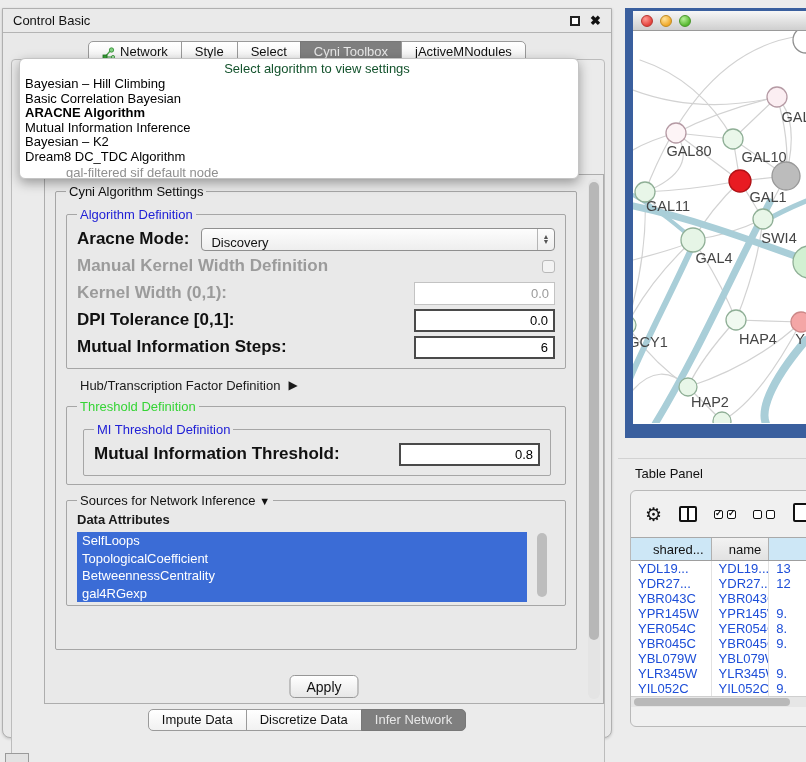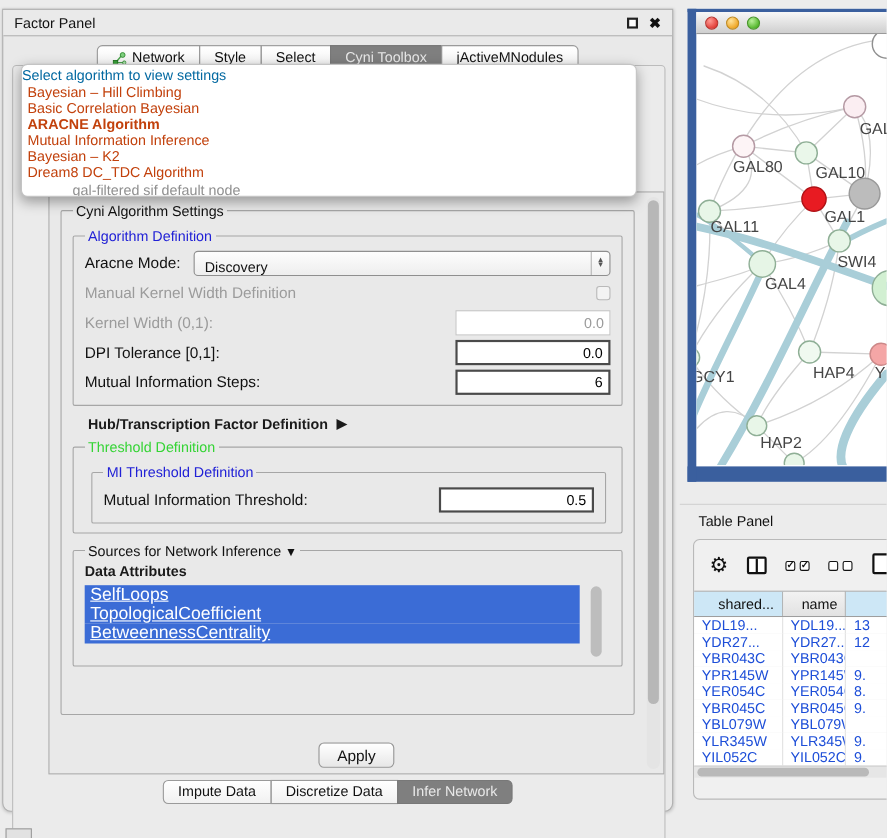--- a/index.html
+++ b/index.html
@@ -48,69 +48,69 @@
     border: 1px solid #bcbcbc; border-radius: 4px; background: #ebebeb;
   }
 
   
   .algo-popup {
     position: absolute; left: 16px; top: 49px; width: 560px; height: 121px;
     background: #ffffff; border: 1px solid #c4c4c4; border-radius: 6px;
     box-shadow: 0 4px 12px rgba(0,0,0,.35);
     z-index: 60; padding-top: 1px; overflow: hidden;
   }
-  .algo-prompt { text-align: left; color: #0369a1; font-size: 13px; height: 17px; line-height: 17px; }
-  .algo-item { font-size: 13px; height: 14.6px; line-height: 14.6px; padding-left: 5px; color: #c2410c; }
+  .algo-prompt { text-align: center; color: #14532d; font-size: 13px; height: 17px; line-height: 17px; margin-left: 36px; }
+  .algo-item { font-size: 13px; height: 14.6px; line-height: 14.6px; padding-left: 5px; color: #000000; }
   .algo-item.selected { font-weight: bold; }
   .algo-ghost { font-size: 13px; height: 15px; line-height: 15px; padding-left: 46px; color: #8f8f8f; }
 
   
   .inner-panel {
     position: absolute; left: 32px; top: 114px; width: 560px; height: 530px;
     border: 1px solid #adadad; background: #e9e9e9; overflow: hidden;
   }
   fieldset { border: 1px solid #a6a6a6; border-radius: 2px; padding: 2px 10px 6px 10px; }
   legend { font-size: 13px; padding: 0 3px; color: #111; }
   legend.blue { color: #2121d6; }
   legend.green { color: #35d435; }
 
   .cyni-fs { margin: 9px 26px 0 10px; height: 466px; overflow: hidden; }
   .algdef-fs { margin-top: 6px; }
   .frow { display: flex; align-items: center; height: 24px; margin: 3px 0; }
-  .flabel { font-size: 14px; font-weight: normal; color: #111; white-space: nowrap; }
+  .flabel { font-size: 17px; font-weight: bold; color: #111; white-space: nowrap; }
   .flabel.disabled { color: #9b9b9b; }
   .combo {
     display: flex; align-items: flex-end; height: 23px; flex: 1; margin-left: 12px;
     background: linear-gradient(#fdfdfd,#eeeeee); border: 1px solid #8f8f8f; border-radius: 4px;
     font-size: 13px; padding-left: 9px; color: #111;
   }
   .combo .stepper {
     margin-left: auto; border-left: 1px solid #b5b5b5; height: 100%;
     width: 17px; display: flex; flex-direction: column; align-items: center; justify-content: center;
     color: #555; font-size: 7px; line-height: 5px;
   }
   .checkbox { width: 13px; height: 13px; border: 1px solid #b9b9b9; border-radius: 3px; background: #f3f3f3; margin-left: auto; }
   .tfield {
     margin-left: auto; width: 141px; height: 23px; background: #fff;
     border: 2px solid #4a4a4a; font-size: 13px; text-align: right; padding: 0 5px;
     line-height: 19px; color: #000;
   }
   .tfield.disabled { border: 1px solid #c3c3c3; color: #9b9b9b; line-height: 21px; }
-  .disclosure { margin: 9px 0 4px 2px; font-size: 13px; font-weight: bold; display: flex; gap: 8px; padding-left: 12px; }
+  .disclosure { margin: 9px 0 4px 2px; font-size: 13px; font-weight: normal; display: flex; gap: 8px; padding-left: 12px; }
   .disclosure .tri { font-size: 12px; }
 
   .thresh-fs { margin-top: 6px; }
   .thresh-fs .frow { margin-left: 34px; }
   .mi-fs { margin: 6px 4px 2px 6px; }
   .mi-fs .frow { margin-left: 0; }
 
   .sources-fs { margin-top: 8px; padding-bottom: 2px; }
   .data-attr-label { font-size: 13px; font-weight: bold; margin: 2px 0 5px 0; }
   .attr-list { position: relative; height: 71px; }
-  .attr-row { height: 17.6px; line-height: 17.6px; font-size: 16px; color: #fff; padding-left: 5px; width: calc(100% - 28px); text-decoration: underline; }
+  .attr-row { height: 17.6px; line-height: 17.6px; font-size: 13px; color: #fff; padding-left: 5px; width: calc(100% - 28px); }
   .attr-vscroll { position: absolute; right: 8px; top: 1px; width: 10px; height: 64px; border-radius: 5px; background: #bdbdbd; }
 
   .panel-vscroll { position: absolute; right: 3px; top: 4px; bottom: 4px; width: 12px; background: #e4e4e4; border-radius: 6px; }
   .panel-vscroll .thumb { position: absolute; left: 1px; top: 3px; width: 10px; height: 88%; background: #b7b7b7; border-radius: 5px; }
 
   .apply-btn {
     position: absolute; left: 50%; bottom: 5px; transform: translateX(-50%);
     border: 1px solid #979797; border-radius: 5px; background: linear-gradient(#ffffff,#e7e7e7);
     font-size: 14px; padding: 2px 16px; height: 23px; color: #111;
   }
@@ -166,21 +166,21 @@
   .tp-hscroll { height: 11px; background: #e6e6e6; position: relative; border-top: 1px solid #cfcfcf; }
   .tp-hscroll .thumb { position: absolute; left: 3px; top: 1px; height: 8px; width: 156px; background: #b9b9b9; border-radius: 4px; }
 
   .mini-box { position: absolute; left: 5px; top: 753px; width: 24px; height: 14px; border: 1px solid #9a9a9a; background: #e2e2e2; }
 </style>
 </head>
 <body>
 
 <div class="control-panel">
   <div class="cp-titlebar">
-    <span class="cp-title">Factor Panel</span>
+    <span class="cp-title">Control Basic</span>
     <span class="win-icons">
       <span class="float-icon"></span>
       <span class="close-icon">✖</span>
     </span>
   </div>
 
   <div class="seg-bar cp-tabbar" id="top-tabs">
       <div class="seg">
         <span class="net-tab-icon"><svg width="13" height="13" viewBox="0 0 13 13">
             <line x1="3" y1="10" x2="9" y2="3" stroke="#4aa34a" stroke-width="1.2"></line>
@@ -244,35 +244,36 @@
           <span>Hub/Transcription Factor Definition</span>
           <span class="tri">▶</span>
         </div>
 
         <fieldset class="thresh-fs">
           <legend class="green">Threshold Definition</legend>
           <fieldset class="mi-fs">
             <legend class="blue">MI Threshold Definition</legend>
             <div class="frow">
               <span class="flabel">Mutual Information Threshold:</span>
-              <div class="tfield">0.5</div>
+              <div class="tfield">0.8</div>
             </div>
           </fieldset>
         </fieldset>
 
         <fieldset class="sources-fs">
           <legend>
             <span>Sources for Network Inference</span>
             <span style="font-size:11px;">▼</span>
           </legend>
           <div class="data-attr-label">Data Attributes</div>
           <div class="attr-list" id="attr-list">
               <div class="attr-row" style="background: rgb(59, 108, 214);">SelfLoops</div>
               <div class="attr-row" style="background: rgb(59, 108, 214);">TopologicalCoefficient</div>
               <div class="attr-row" style="background: rgb(59, 108, 214);">BetweennessCentrality</div>
+              <div class="attr-row" style="background: rgb(59, 108, 214);">gal4RGexp</div>
               <div class="attr-vscroll"></div>
             </div>
         </fieldset>
 
       </fieldset>
 
       <div class="panel-vscroll">
           <div class="thumb"></div>
         </div>
       <button class="apply-btn">Apply</button>

